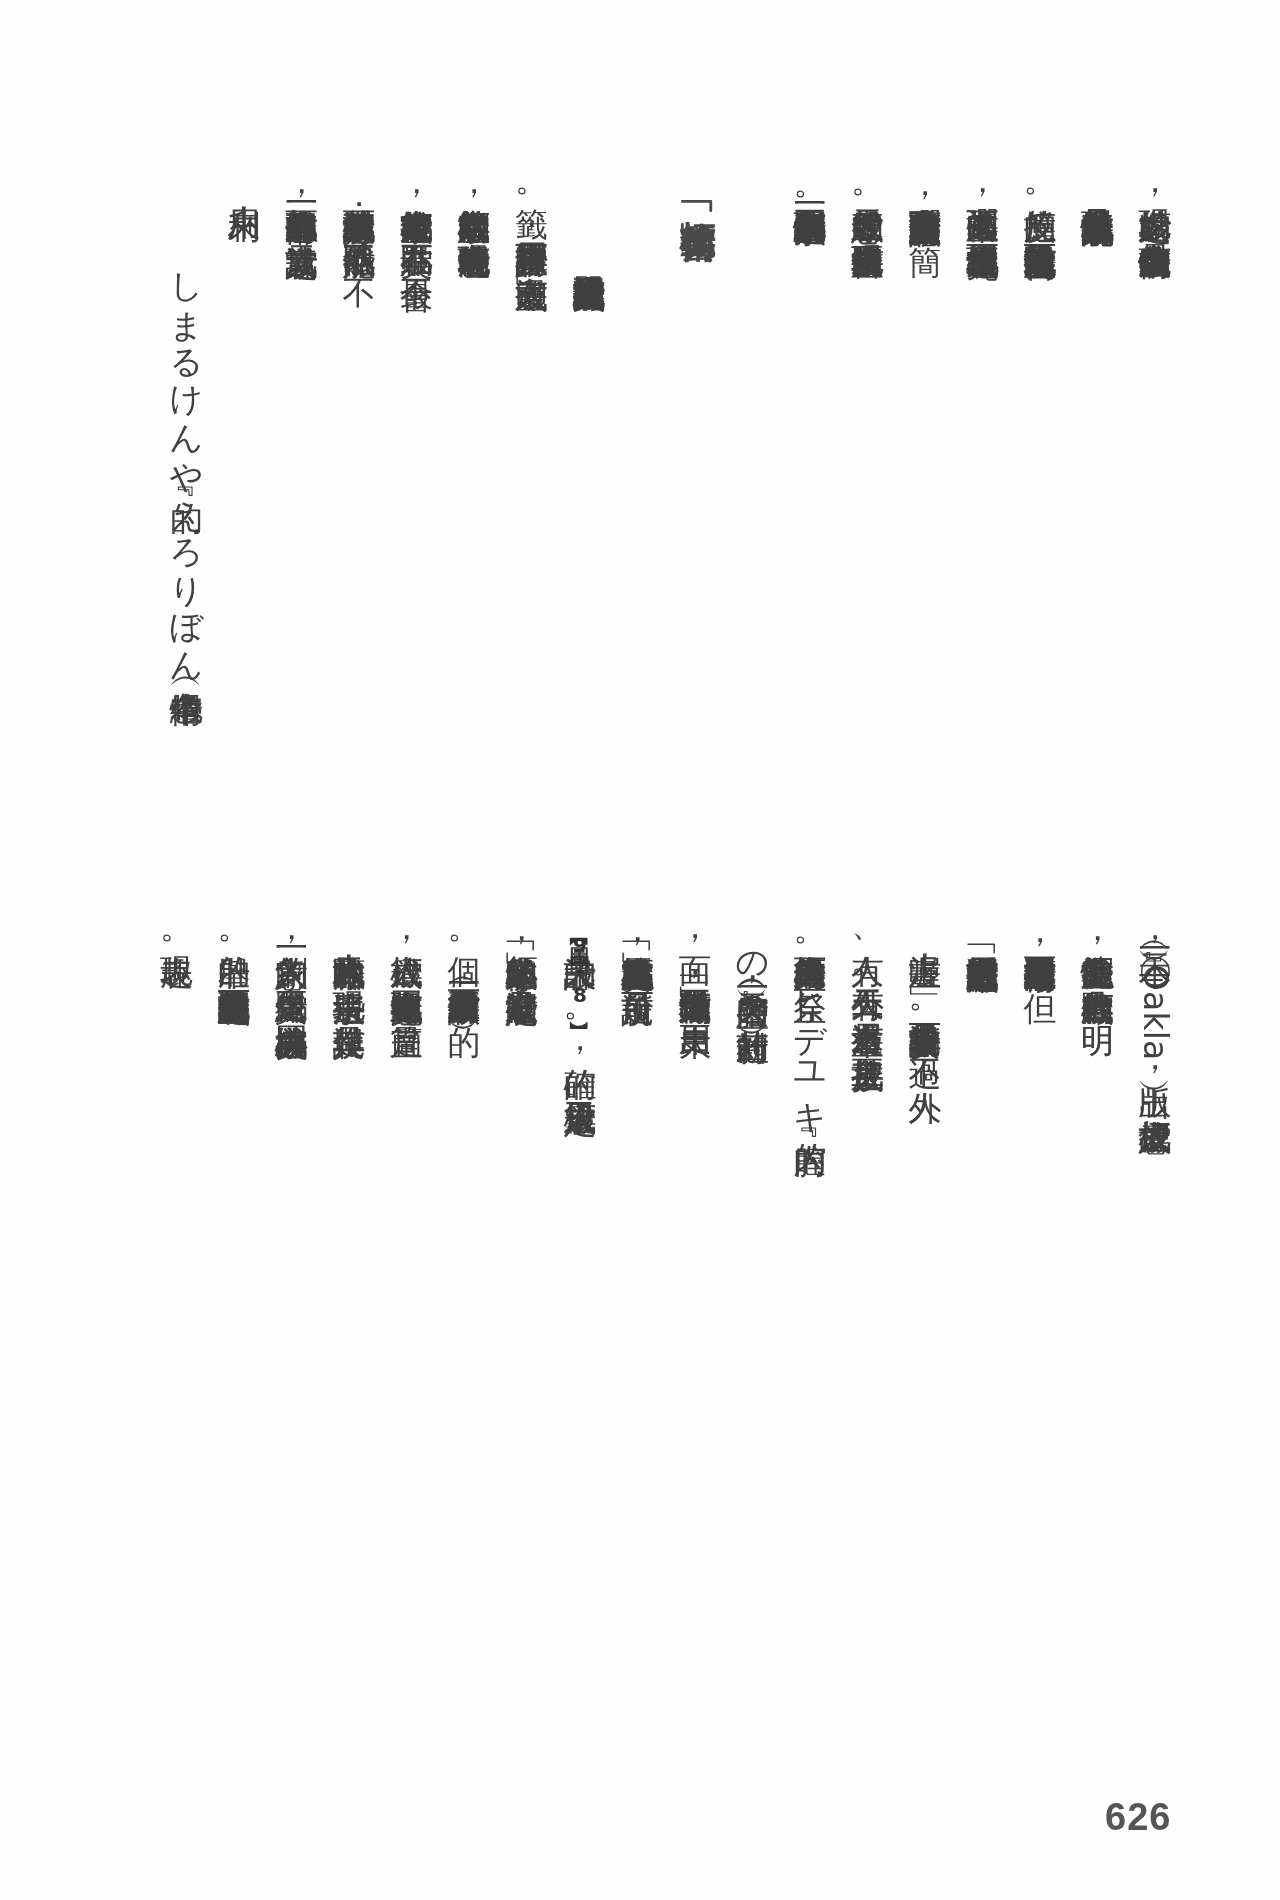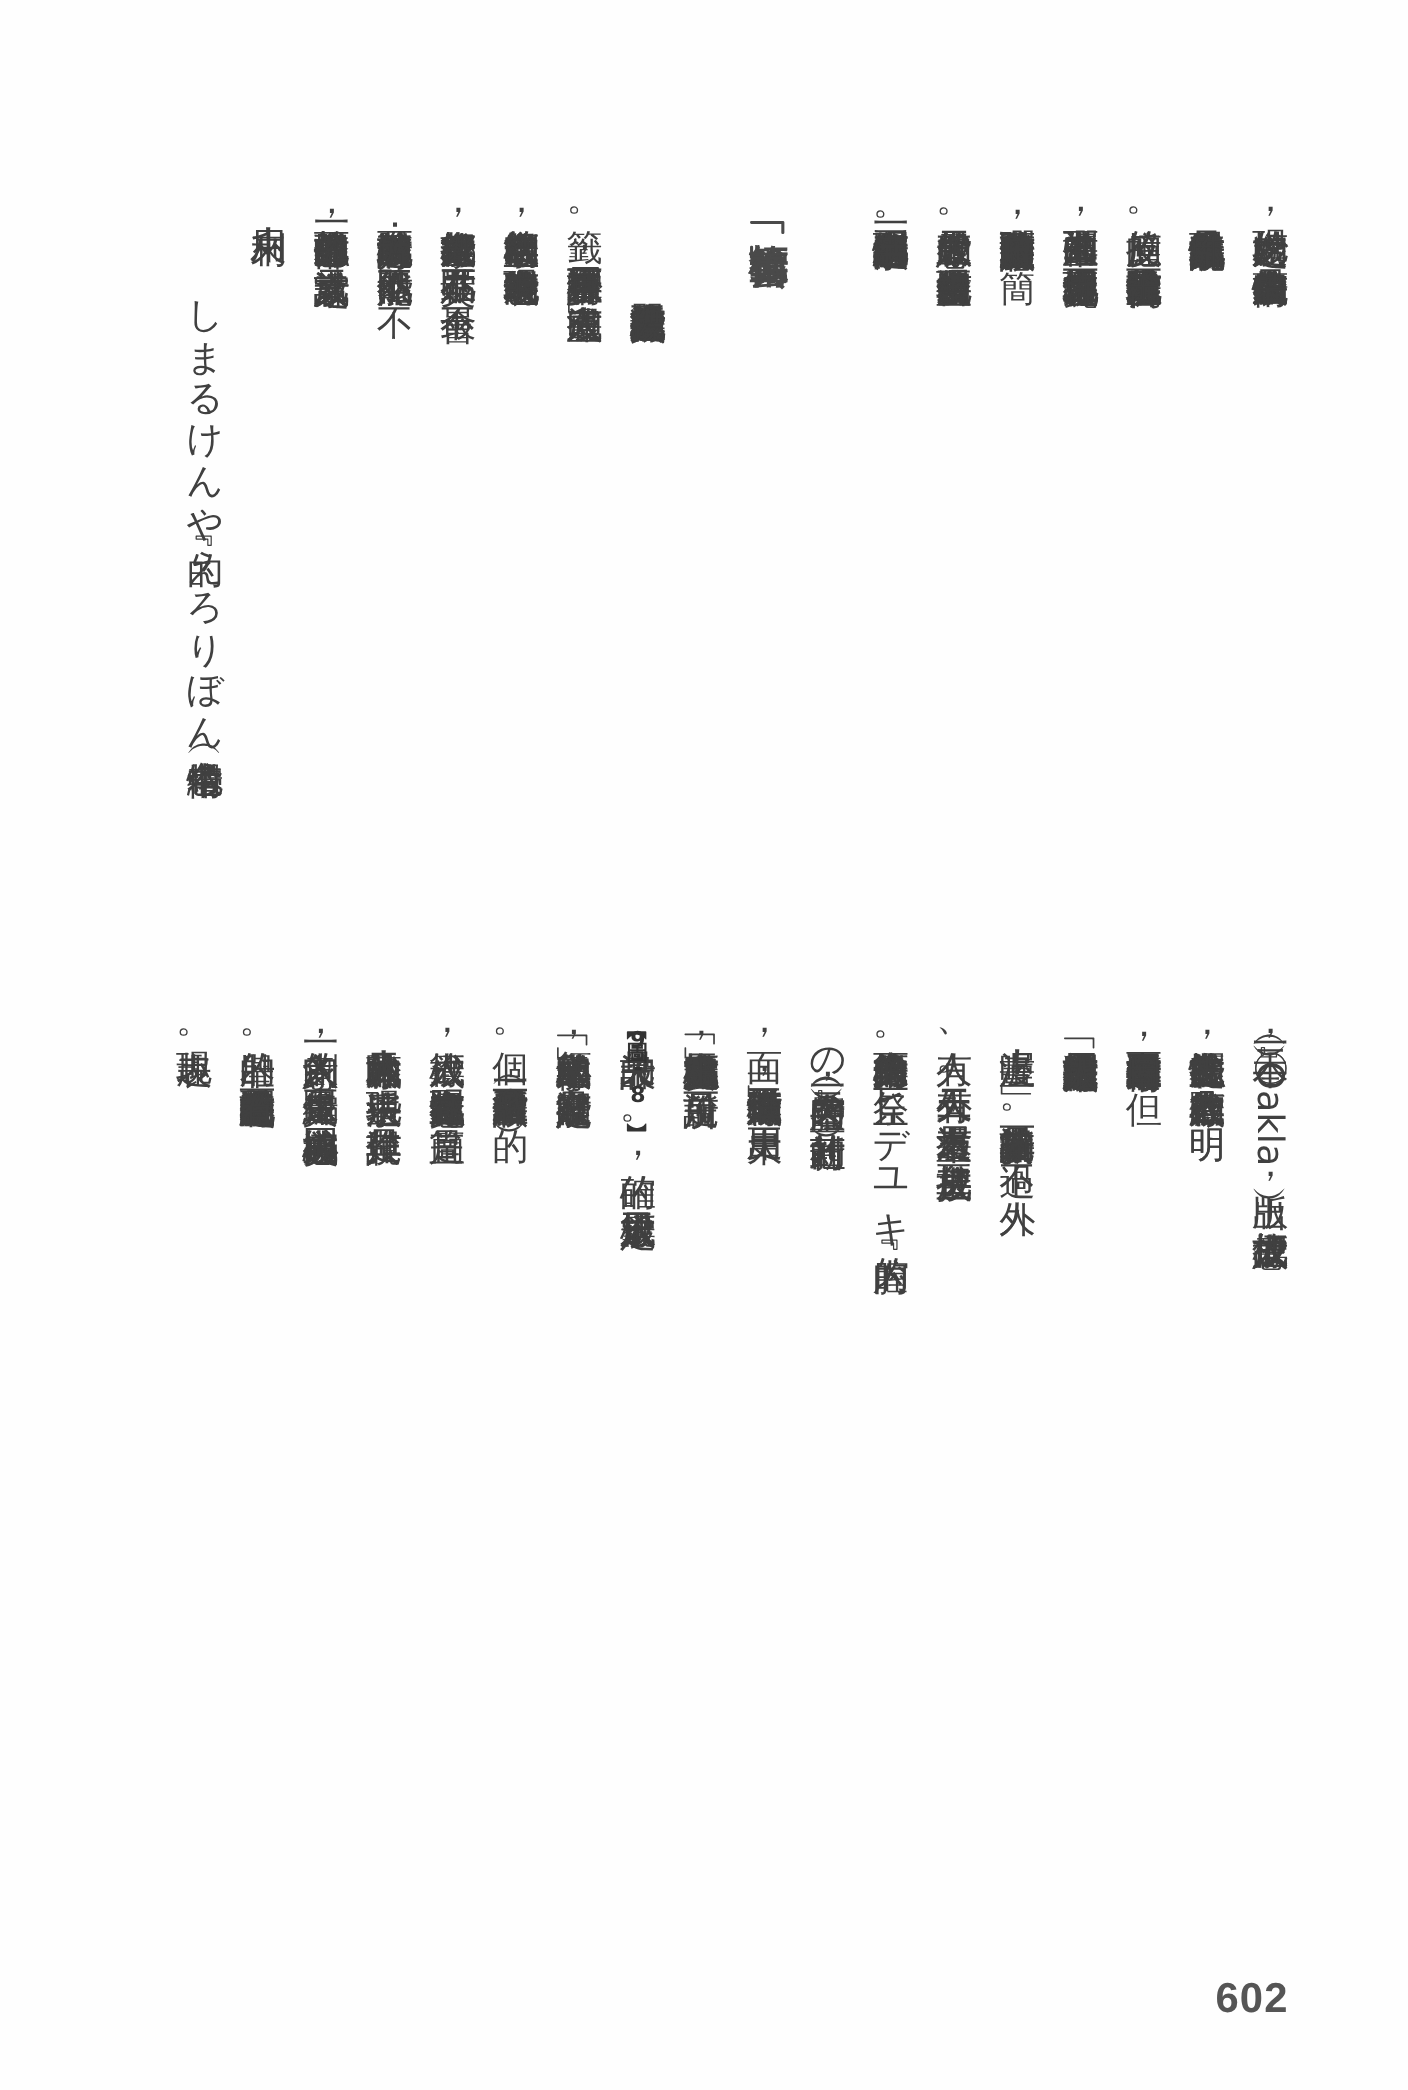--- a/index.html
+++ b/index.html
@@ -125,15 +125,15 @@
     <span class="col"><span>未見的設計</span><span class="figref">【圖9-8】</span><span>。的確，成人標籤只規定了</span></span>
     <span class="col">必須印上「成年」的字樣，卻沒有規定只能貼一</span>
     <span class="col">個。儘管該書的右下角姑且放了一個正牌（？）的</span>
     <span class="col">成人標籤，但在這張圖上完全沒有存在感。簡直是</span>
     <span class="col">藏木於林的天才戰略！這些表現手法，與其說是作</span>
     <span class="col">家一人的創意，更像是跟責編、美編同心協力達成</span>
     <span class="col">的壯舉。可說是將成人漫畫之弱點轉化為武器的有</span>
     <span class="col">趣表現。</span>
   </div>
 
-  <div class="page-number">602</div>
+  <div class="page-number">626</div>
 
 </div>
 
 </body></html>

